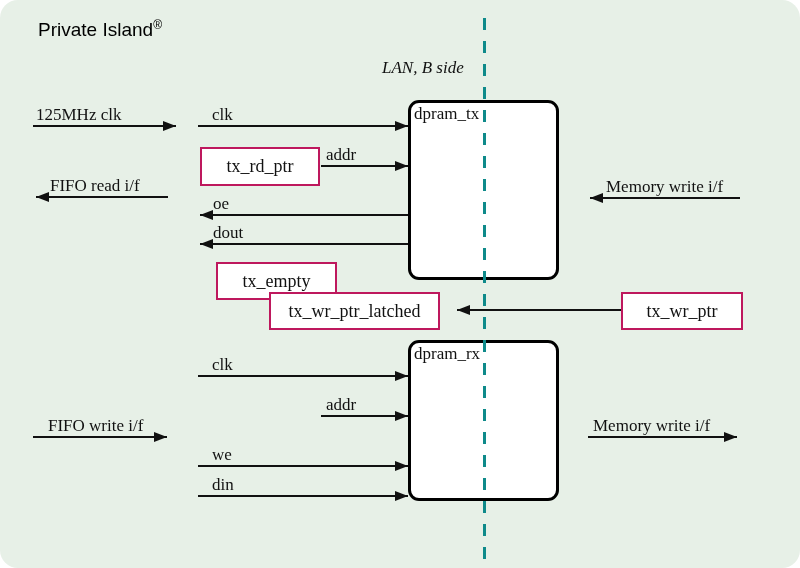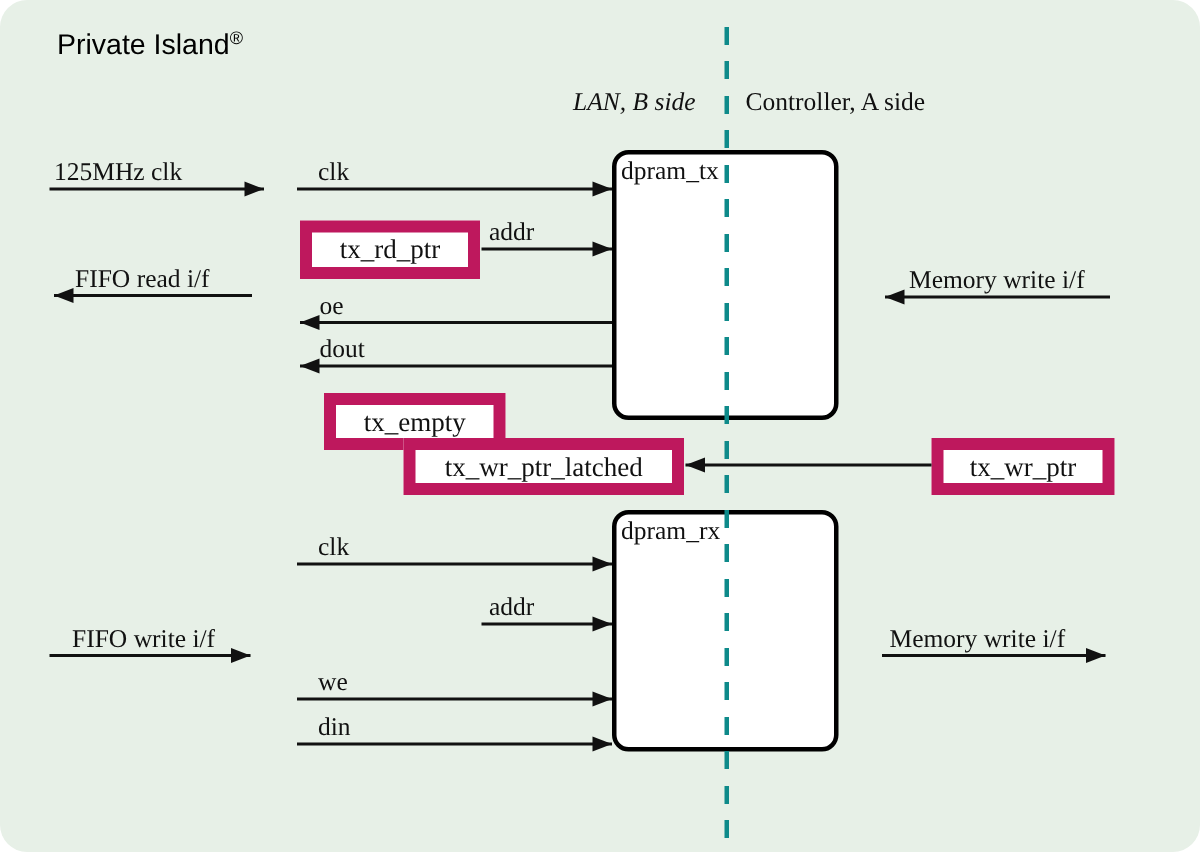--- a/index.html
+++ b/index.html
@@ -32,21 +32,21 @@
     position:absolute;width:151px;
     background:#ffffff;border:3px solid #000000;border-radius:11px;
     box-sizing:border-box;z-index:2;
   }
   .block .blabel{
     position:absolute;left:3px;top:1px;font-size:17px;white-space:nowrap;
   }
   
   .sbox{
     position:absolute;height:38px;
-    background:#ffffff;border:8px solid #be185d;
+    background:#ffffff;border:2px solid #be185d;
     box-sizing:border-box;z-index:3;
     display:flex;align-items:center;justify-content:center;
     font-size:18px;white-space:nowrap;
   }
   
   .arrow{position:absolute;height:2px;background:#111;z-index:4;}
   .arrow.right::after{
     content:"";position:absolute;right:0;top:50%;transform:translateY(-50%);
     border-top:5px solid transparent;border-bottom:5px solid transparent;
     border-left:13px solid #111;
@@ -64,38 +64,37 @@
 </head>
 <body>
 
 <div id="canvas">
 
   <div class="title">
     <span>Private Island</span><sup>®</sup><br>
   </div>
 
   <div class="side-label" style="left:382px;font-style:italic;">LAN, B side</div>
-  <div class="side-label" style="left:497px;">Controller, A side</div>
 
   <div class="divider"></div>
 
   <div class="block" style="left:408px;top:100px;height:180px;">
     <span class="blabel">dpram_tx</span>
   </div>
   <div class="block" style="left:408px;top:340px;height:161px;padding-left:32px;">
     <span class="blabel">dpram_rx</span>
   </div>
 
   <div class="sbox" style="left:200px;top:147px;width:120px;height:39px;">
     <span>tx_rd_ptr</span>
   </div>
   <div class="sbox" style="left:202px;top:262px;width:121px;z-index:3;margin-left:14px;">
     <span>tx_empty</span>
   </div>
-  <div class="sbox" style="left:269px;top:292px;width:187px;z-index:4;">
+  <div class="sbox" style="left:269px;top:292px;width:171px;z-index:4;">
     <span>tx_wr_ptr_latched</span>
   </div>
   <div class="sbox" style="left:621px;top:292px;width:122px;">
     <span>tx_wr_ptr</span>
   </div>
 
   <div class="arrow right" style="left:33px;top:125px;width:143px;">
     <span class="lbl" style="left:3px;">125MHz clk</span>
   </div>
   <div class="arrow right" style="left:198px;top:125px;width:210px;">

